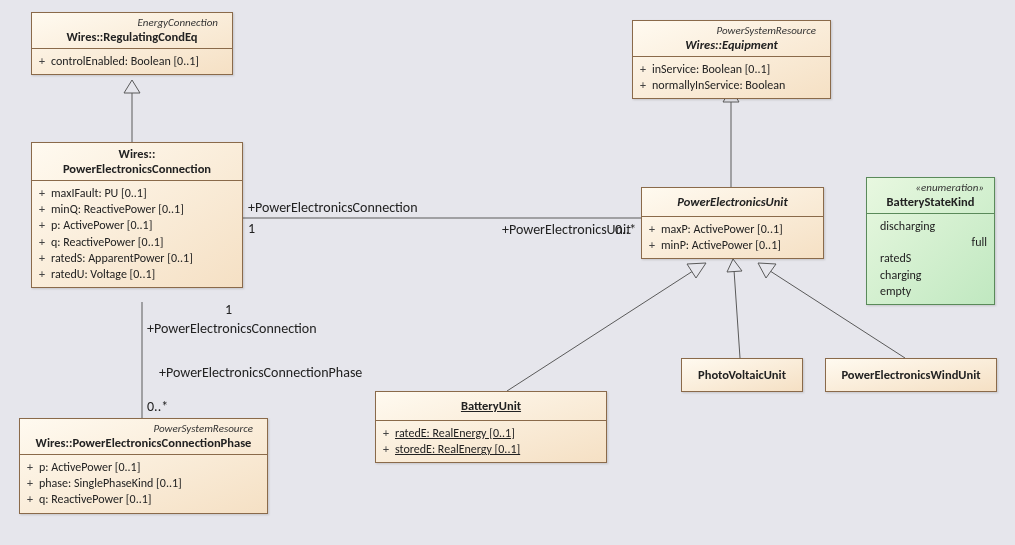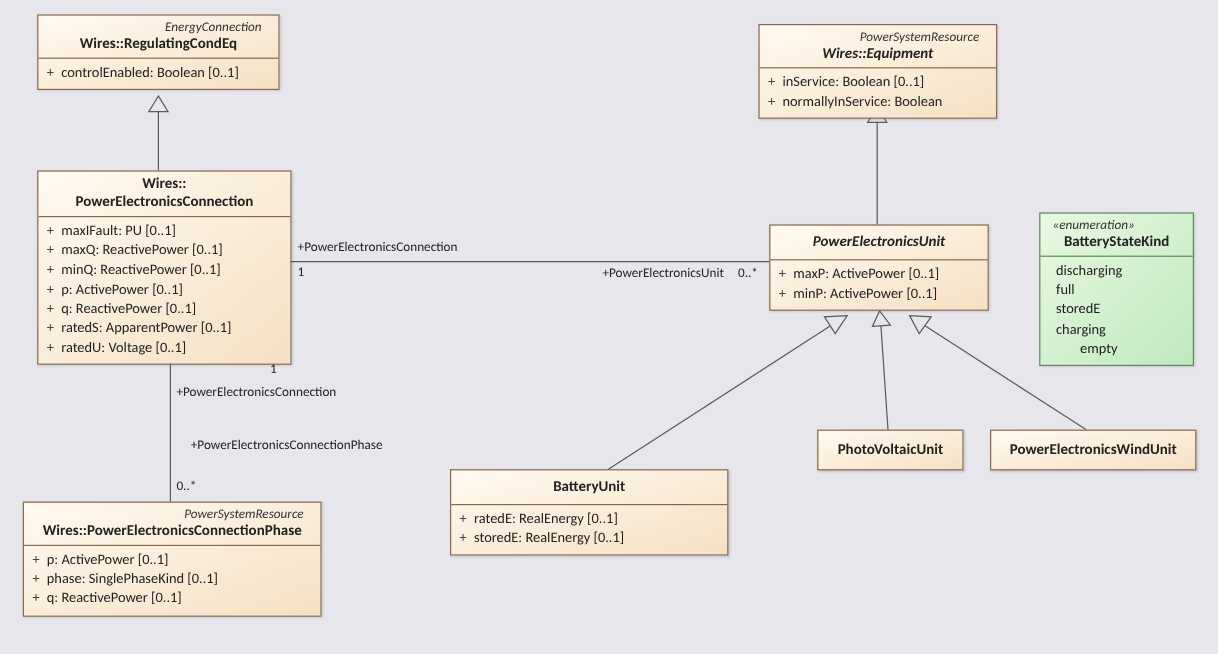--- a/index.html
+++ b/index.html
@@ -32,41 +32,41 @@
     border-bottom: 1px solid #8a6a4a;
   }
   .enum-box .title-section { border-bottom: 1px solid #5a8a5a; }
   .stereotype {
     font-style: italic;
     font-size: 11px;
     text-align: right;
     padding-right: 4px;
     color: #333;
   }
-  .stereotype.center { text-align: left; padding-right:0; }
+  .stereotype.center { text-align: right; padding-right:0; }
   .class-name {
     font-weight: bold;
     font-size: 12.5px;
   }
   .class-name.italic { font-style: italic; }
   .attr-section {
     padding: 4px 7px 5px 7px;
   }
   .attr-row {
     white-space: nowrap;
     line-height: 1.35;
   }
   .attr-plus {
     display: inline-block;
     width: 12px;
     color: #444;
   }
   .label {
     position: absolute;
-    font-size: 11px;
+    font-size: 14px;
     color: #222;
     white-space: nowrap;
   }
   svg.conn {
     position: absolute;
     top: 0;
     left: 0;
     width: 1015px;
     height: 545px;
     pointer-events: none;
@@ -121,21 +121,20 @@
 </div>
 
 <div class="class-box" style="left:31px; top:142px; width:210px;">
   <div class="title-section">
     <div class="class-name">
       <span>Wires::</span><br><span>PowerElectronicsConnection</span>
     </div>
   </div>
   <div class="attr-section">
     <div class="attr-row"><span class="attr-plus">+</span><span>maxIFault: PU [0..1]</span></div>
-    <div class="attr-row"><span class="attr-plus">+</span><span>maxQ: ReactivePower [0..1]</span></div>
     <div class="attr-row"><span class="attr-plus">+</span><span>minQ: ReactivePower [0..1]</span></div>
     <div class="attr-row"><span class="attr-plus">+</span><span>p: ActivePower [0..1]</span></div>
     <div class="attr-row"><span class="attr-plus">+</span><span>q: ReactivePower [0..1]</span></div>
     <div class="attr-row"><span class="attr-plus">+</span><span>ratedS: ApparentPower [0..1]</span></div>
     <div class="attr-row"><span class="attr-plus">+</span><span>ratedU: Voltage [0..1]</span></div>
   </div>
 </div>
 
 <div class="class-box" style="left:641px; top:187px; width:181px;">
   <div class="title-section">
@@ -147,40 +146,40 @@
   </div>
 </div>
 
 <div class="enum-box" style="left:866px; top:177px; width:127px;">
   <div class="title-section">
     <div class="stereotype center">«enumeration»</div>
     <div class="class-name">BatteryStateKind</div>
   </div>
   <div class="attr-section">
     <div class="attr-row" style="padding-left:6px;"><span>discharging</span></div>
-    <div class="attr-row" style="padding-left:6px;"><span>full</span></div>
-    <div class="attr-row" style="padding-left:6px;"><span>storedE</span></div>
+    <div class="attr-row" style="padding-left:6px;text-align:right;"><span>full</span></div>
+    <div class="attr-row" style="padding-left:6px;"><span>ratedS</span></div>
     <div class="attr-row" style="padding-left:6px;"><span>charging</span></div>
-    <div class="attr-row" style="padding-left:6px;margin-left:20px;"><span>empty</span></div>
+    <div class="attr-row" style="padding-left:6px;"><span>empty</span></div>
   </div>
 </div>
 
 <div class="class-box" style="left:19px; top:418px; width:247px;">
   <div class="title-section">
     <div class="stereotype">PowerSystemResource</div>
     <div class="class-name">Wires::PowerElectronicsConnectionPhase</div>
   </div>
   <div class="attr-section">
     <div class="attr-row"><span class="attr-plus">+</span><span>p: ActivePower [0..1]</span></div>
     <div class="attr-row"><span class="attr-plus">+</span><span>phase: SinglePhaseKind [0..1]</span></div>
     <div class="attr-row"><span class="attr-plus">+</span><span>q: ReactivePower [0..1]</span></div>
   </div>
 </div>
 
-<div class="class-box" style="left:375px; top:391px; width:230px;">
+<div class="class-box" style="left:375px; top:391px; width:230px;text-decoration:underline;">
   <div class="title-section">
     <div class="class-name" style="padding:3px 0;">BatteryUnit</div>
   </div>
   <div class="attr-section">
     <div class="attr-row"><span class="attr-plus">+</span><span>ratedE: RealEnergy [0..1]</span></div>
     <div class="attr-row"><span class="attr-plus">+</span><span>storedE: RealEnergy [0..1]</span></div>
   </div>
 </div>
 
 <div class="class-box" style="left:681px; top:358px; width:120px;">

